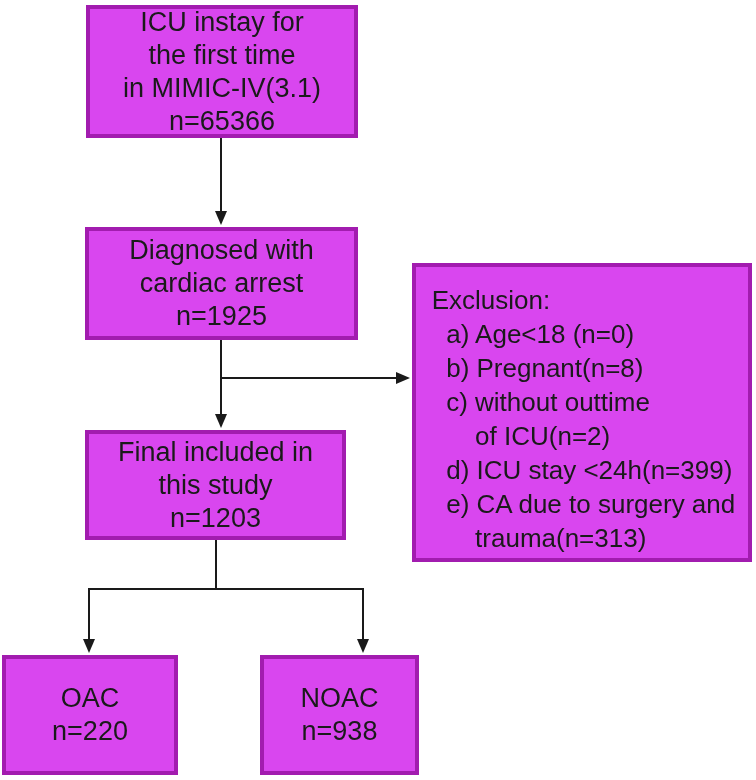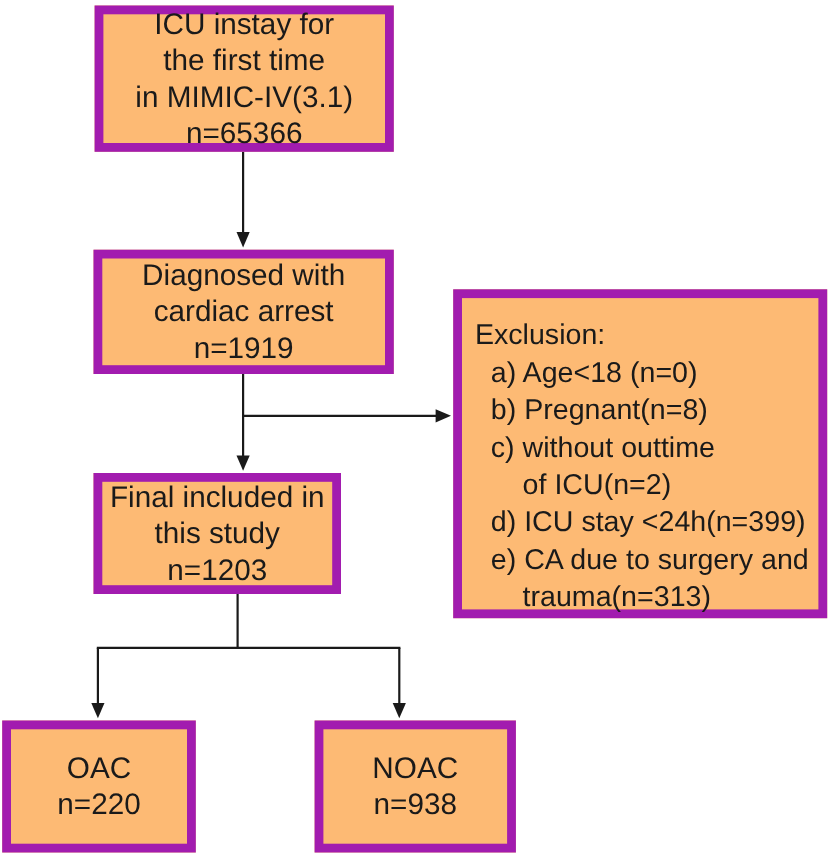--- a/index.html
+++ b/index.html
@@ -20,22 +20,22 @@
     position: absolute;
     left: 0;
     top: 0;
     width: 756px;
     height: 780px;
     pointer-events: none;
   }
   .node {
     position: absolute;
     box-sizing: border-box;
-    border: 8px solid #a21caf;
-    background: #fdba74;
+    border: 4px solid #a21caf;
+    background: #d946ef;
     display: flex;
     align-items: center;
     justify-content: center;
   }
   .node-text {
     white-space: pre-line;
     text-align: center;
     font-size: 27px;
     line-height: 33px;
     color: #1a1a1a;
@@ -81,43 +81,43 @@
   <div class="node" style="left:86px; top:5px; width:272px; height:133px;">
     <div class="node-text">ICU instay for
 the first time
 in MIMIC-IV(3.1)
 n=65366</div>
   </div>
 
   <div class="node" style="left:85px; top:227px; width:273px; height:113px;">
     <div class="node-text">Diagnosed with
 cardiac arrest
-n=1919</div>
+n=1925</div>
   </div>
 
   <div class="node left-align" style="left:412px; top:263px; width:340px; height:299px;">
     <div class="node-text">Exclusion:
   a) Age&lt;18 (n=0)
   b) Pregnant(n=8)
   c) without outtime
       of ICU(n=2)
   d) ICU stay &lt;24h(n=399)
   e) CA due to surgery and
       trauma(n=313)</div>
   </div>
 
-  <div class="node" style="left:85px; top:430px; width:225px; height:110px;">
+  <div class="node" style="left:85px; top:430px; width:261px; height:110px;">
     <div class="node-text">Final included in
 this study
 n=1203</div>
   </div>
 
   <div class="node" style="left:2px; top:655px; width:176px; height:120px;">
     <div class="node-text">OAC
 n=220</div>
   </div>
 
-  <div class="node" style="left:286px; top:655px; width:183px; height:120px;">
+  <div class="node" style="left:260px; top:655px; width:159px; height:120px;">
     <div class="node-text">NOAC
 n=938</div>
   </div>
 
 </div>
 
 </body></html>

